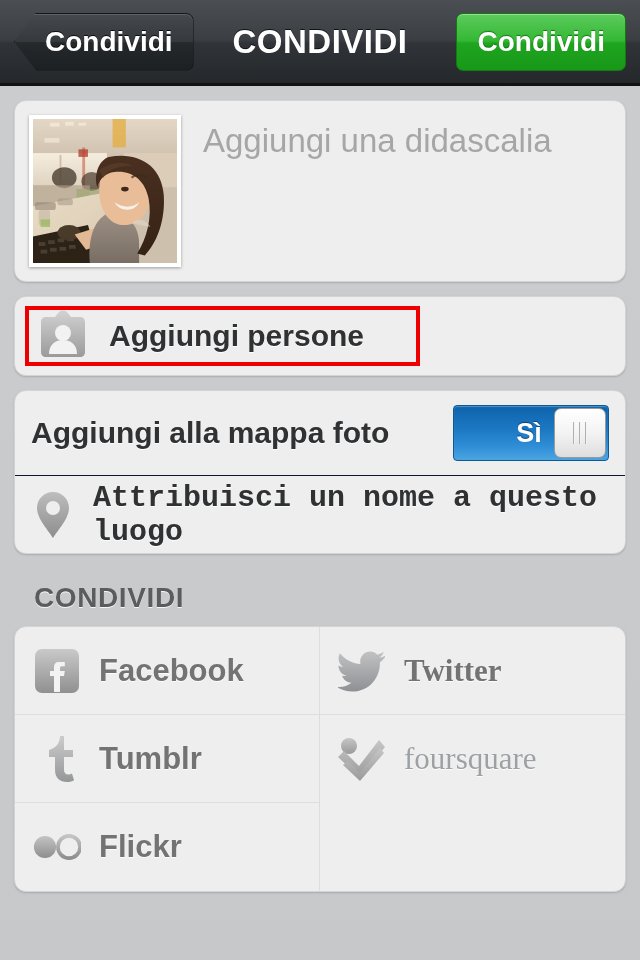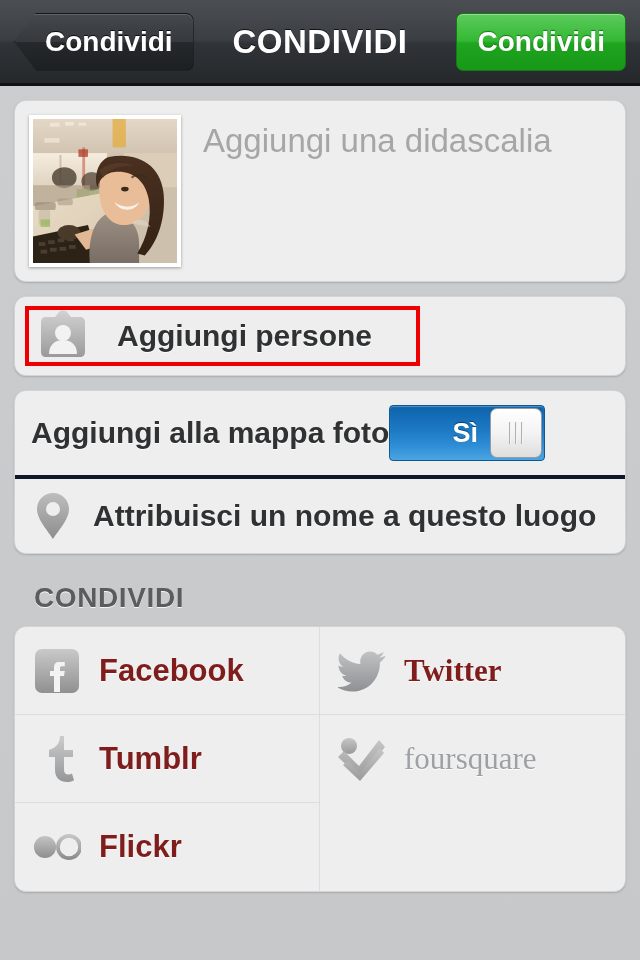--- a/index.html
+++ b/index.html
@@ -135,21 +135,21 @@
   
   .row {
     display: flex;
     align-items: center;
     padding: 0 16px;
     min-height: 78px;
     position: relative;
     cursor: pointer;
   }
 
-  .row + .row { border-top: 4px solid #0f172a; }
+  .row + .row { border-top: 1px solid #0f172a; font-family: Liberation Mono, monospace; }
 
   .row-label {
     font-size: 30px;
     font-weight: bold;
     color: #2f3133;
     text-shadow: 0 1px 0 rgba(255,255,255,0.85);
   }
 
   .icon-slot {
     flex: 0 0 auto;
@@ -165,24 +165,24 @@
     left: 10px;
     top: 9px;
     right: 205px;
     bottom: 9px;
     border: 4px solid #ee0000;
     pointer-events: none;
     z-index: 5;
   }
 
   .people-row { padding-left: 22px; }
-  .people-row .row-label { margin-left: 10px; }
-
-  
-  .row-toggle { min-height: 84px; }
+  .people-row .row-label { margin-left: 2px; }
+
+  
+  .row-toggle { justify-content: space-between; min-height: 84px; }
 
   .toggle {
     position: relative;
     width: 156px;
     height: 56px;
     border-radius: 4px;
     background: linear-gradient(180deg, #0d63ab 0%, #1d79c4 45%, #2f8ed6 75%, #4ba5e2 100%);
     border: 1px solid #0e5994;
     box-shadow: inset 0 1px 1px rgba(255,255,255,0.3);
     display: flex;
@@ -246,21 +246,21 @@
     border-right: 1px solid #dcdddf;
     border-bottom: 1px solid #dcdddf;
   }
 
   .grid-cell:nth-child(2n) { border-right: none; font-family: Liberation Serif, serif; }
   .grid-cell:nth-last-child(-n+2) { border-bottom: none; }
 
   .grid-label {
     font-size: 31px;
     font-weight: bold;
-    color: #7f1d1d;
+    color: #737373;
     text-shadow: 0 1px 0 rgba(255,255,255,0.85);
   }
 
   .grid-cell.dim .grid-label {
     color: #9da1a5;
     font-weight: normal;
   }
 
   .svc-icon {
     width: 48px;

